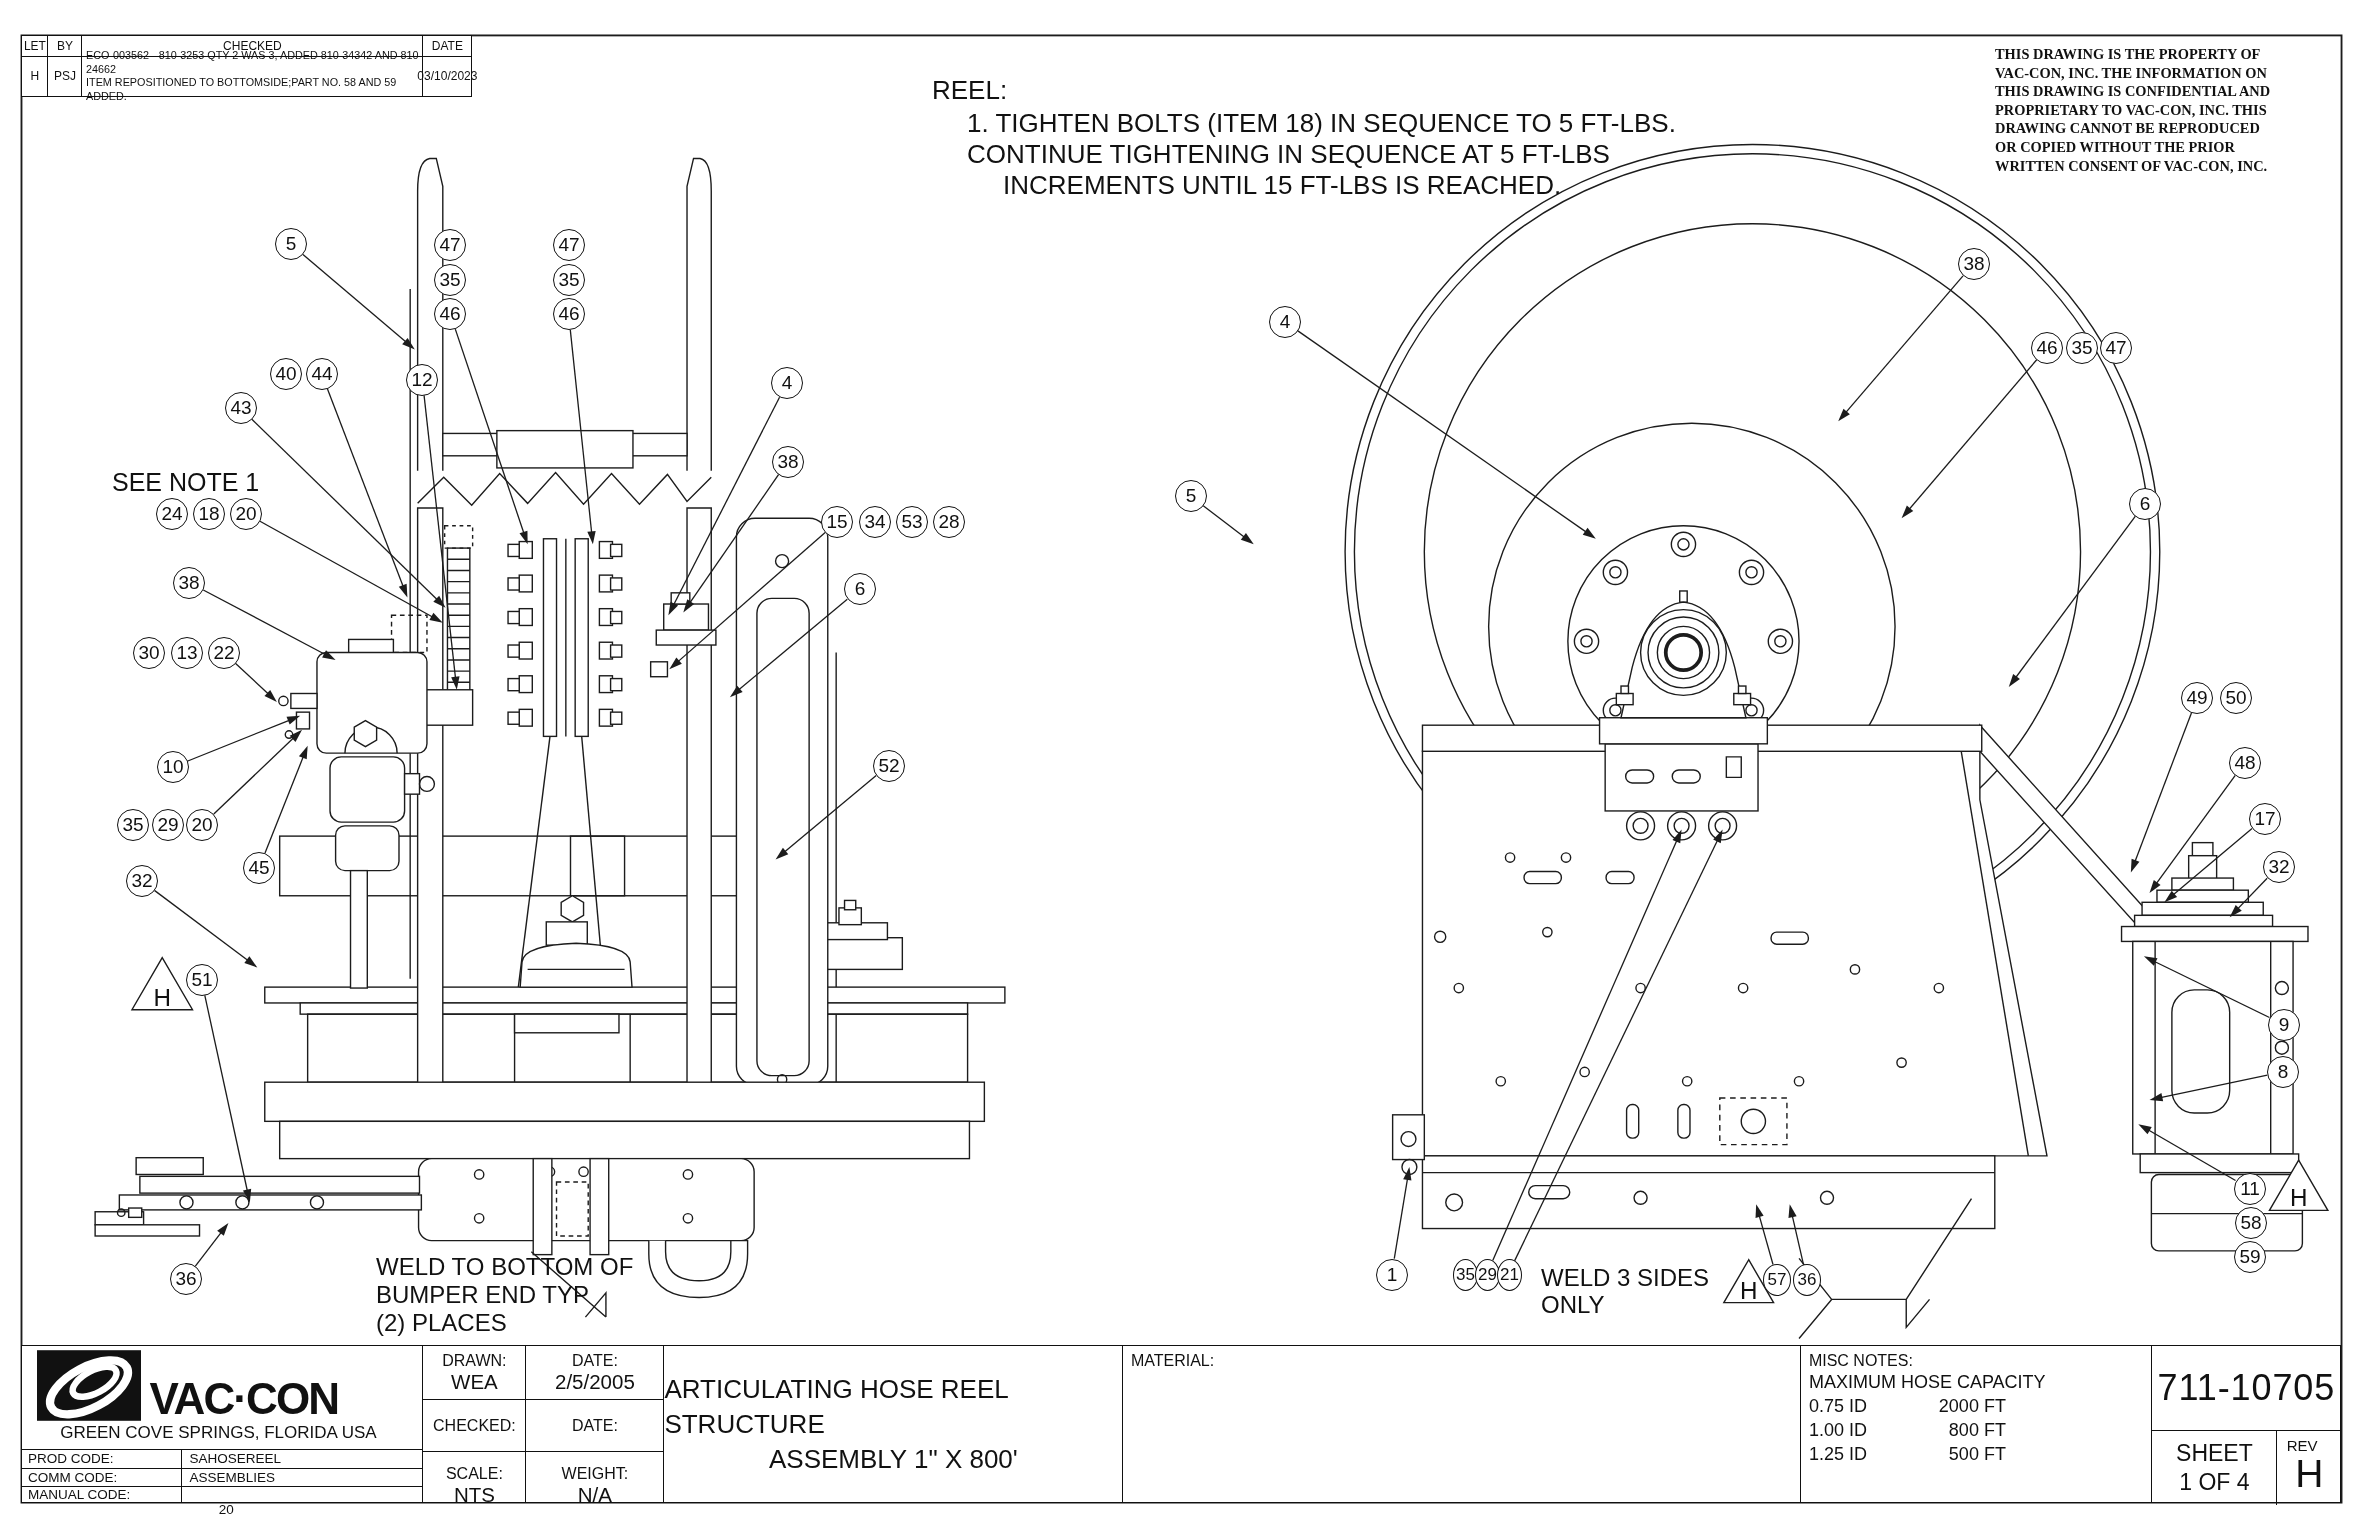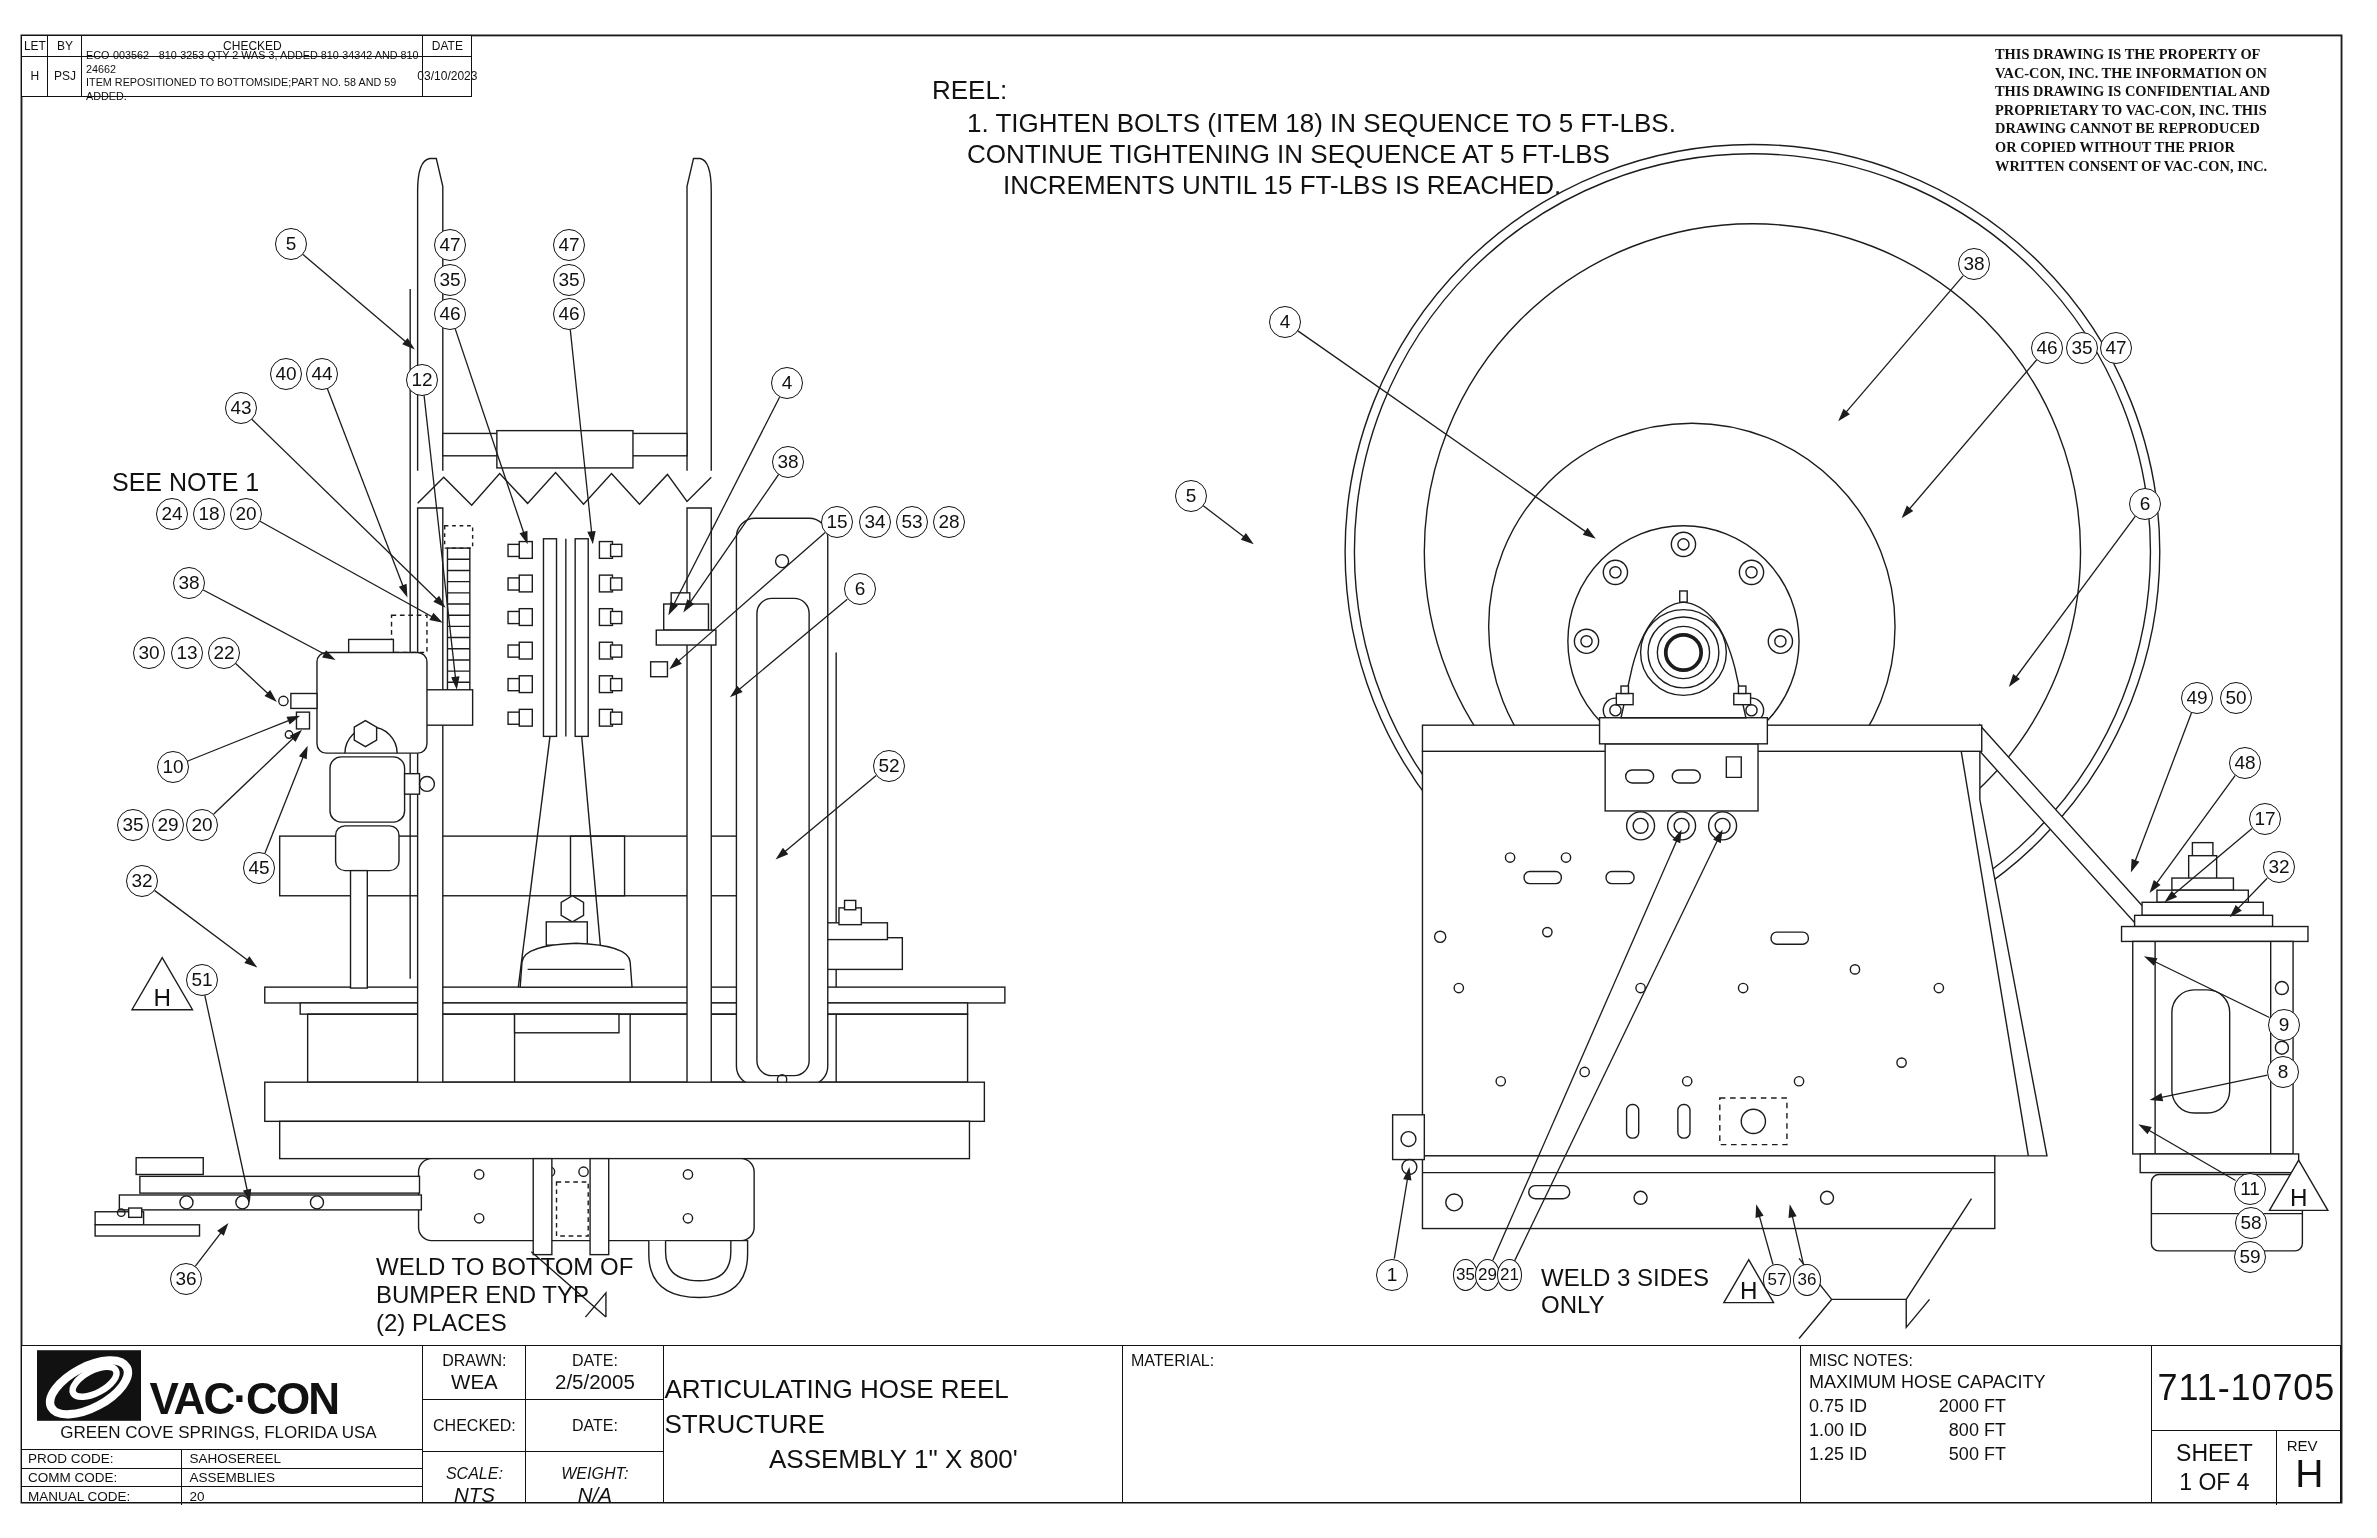--- a/index.html
+++ b/index.html
@@ -44,29 +44,29 @@
                font-size:26px;line-height:35px;}
   .tb .c-mat{left:1100px;width:331px;}
   .tb .c-ref{left:1431px;width:347px;}
   .tb .c-misc{left:1778px;width:351px;}
   .tb .c-part{left:2129px;width:189px;}
   .lbl{font-size:16px;}
   .pad{padding:5.6px 7.5px;}
   .tb-rowcell{position:absolute;left:0;width:100%;box-sizing:border-box;display:flex;flex-direction:column;
               align-items:center;justify-content:center;}
   .r1{top:0;height:53px;} .r2{top:53px;height:52px;border-top:1.5px solid #111;}
-  .r3{top:105px;height:68px;border-top:1.5px solid #111;font-style:italic;}
+  .r3{top:105px;height:68px;border-top:1.5px solid #111;}
   .val{font-size:20.5px;}
   .logo-wrap{position:absolute;left:0;top:0;width:100%;height:103px;}
   .logo-img{position:absolute;left:15px;top:3.7px;}
   .logo-name{position:absolute;left:127px;top:28px;font-size:44px;font-weight:800;letter-spacing:-1.9px;}
   .logo-city{position:absolute;left:0;top:77px;width:392px;text-align:center;font-size:17px;}
   .codes{position:absolute;left:0;top:103px;width:100%;border-top:1.5px solid #111;}
   .codes .li{display:flex;border-bottom:1.3px solid #111;height:17.7px;align-items:center;font-size:13.5px;}
-  .codes .li:last-child{border-bottom:none;height:17.7px;}
+  .codes .li:last-child{border-bottom:none;height:17.7px;flex-direction:column;}
   .codes .li span:first-child{width:153px;padding-left:5.6px;border-right:1.3px solid #111;align-self:stretch;display:flex;align-items:center;}
   .codes .li span:last-child{padding-left:7.5px;}
   .ref-lines .li, .misc-head{font-size:18px;line-height:24px;}
   .misc-rows .li{display:flex;font-size:18px;line-height:24px;}
   .misc-rows .li span:first-child{width:104px;}
   .misc-rows .li span:last-child{width:93px;text-align:right;}
   .part-num{position:absolute;left:0;top:0;width:100%;height:84px;display:flex;align-items:center;justify-content:center;
             font-size:36px;letter-spacing:0.9px;}
   .part-bottom{position:absolute;left:0;top:84px;width:100%;height:74px;border-top:1.5px solid #111;}
   .sheet-cell{position:absolute;left:0;top:0;width:124px;height:100%;display:flex;flex-direction:column;align-items:center;

